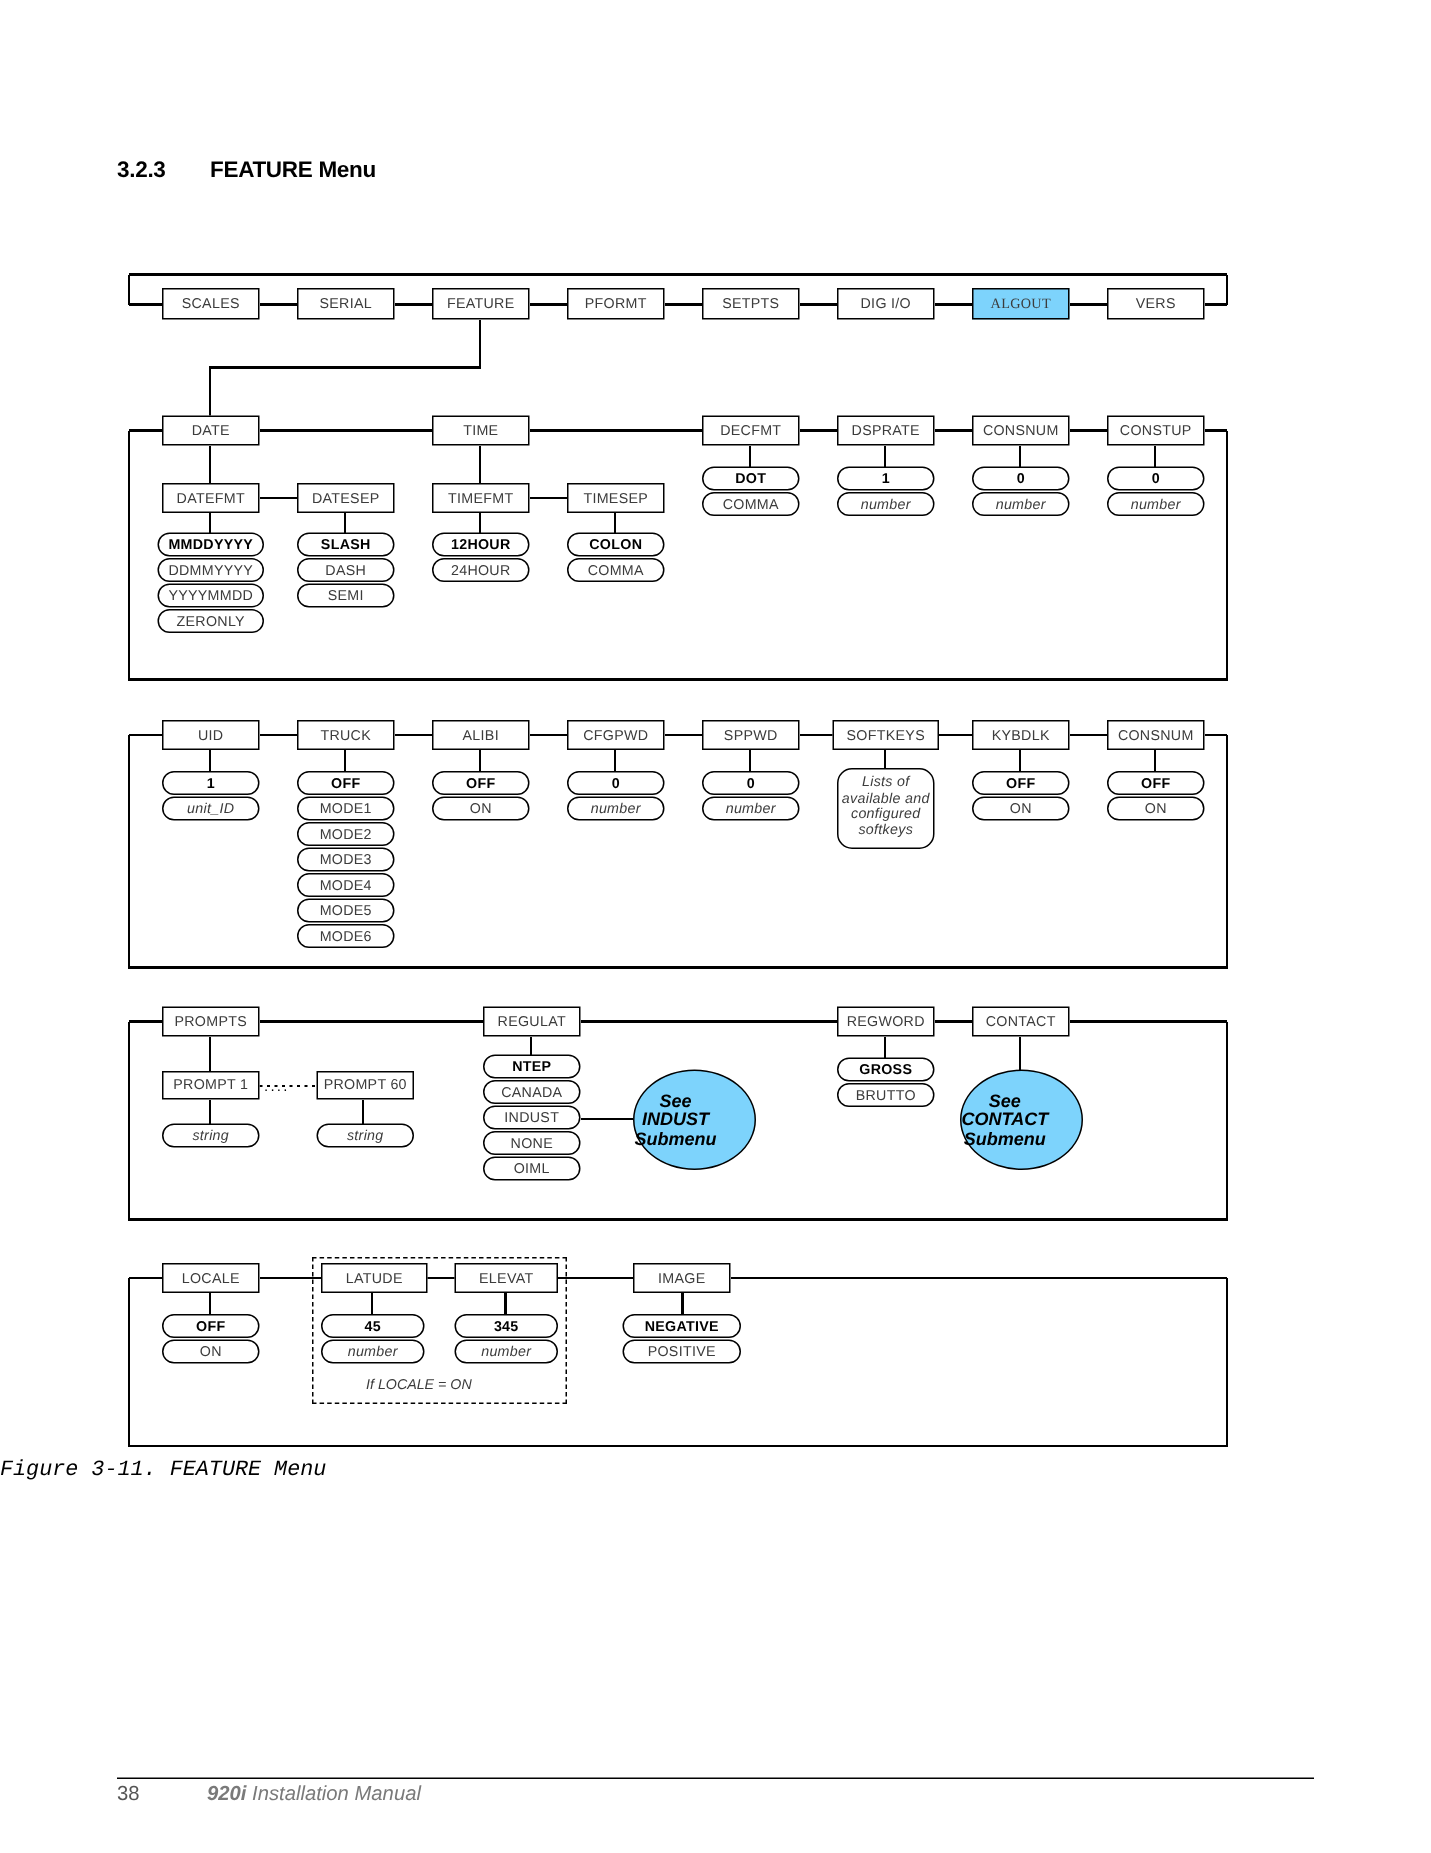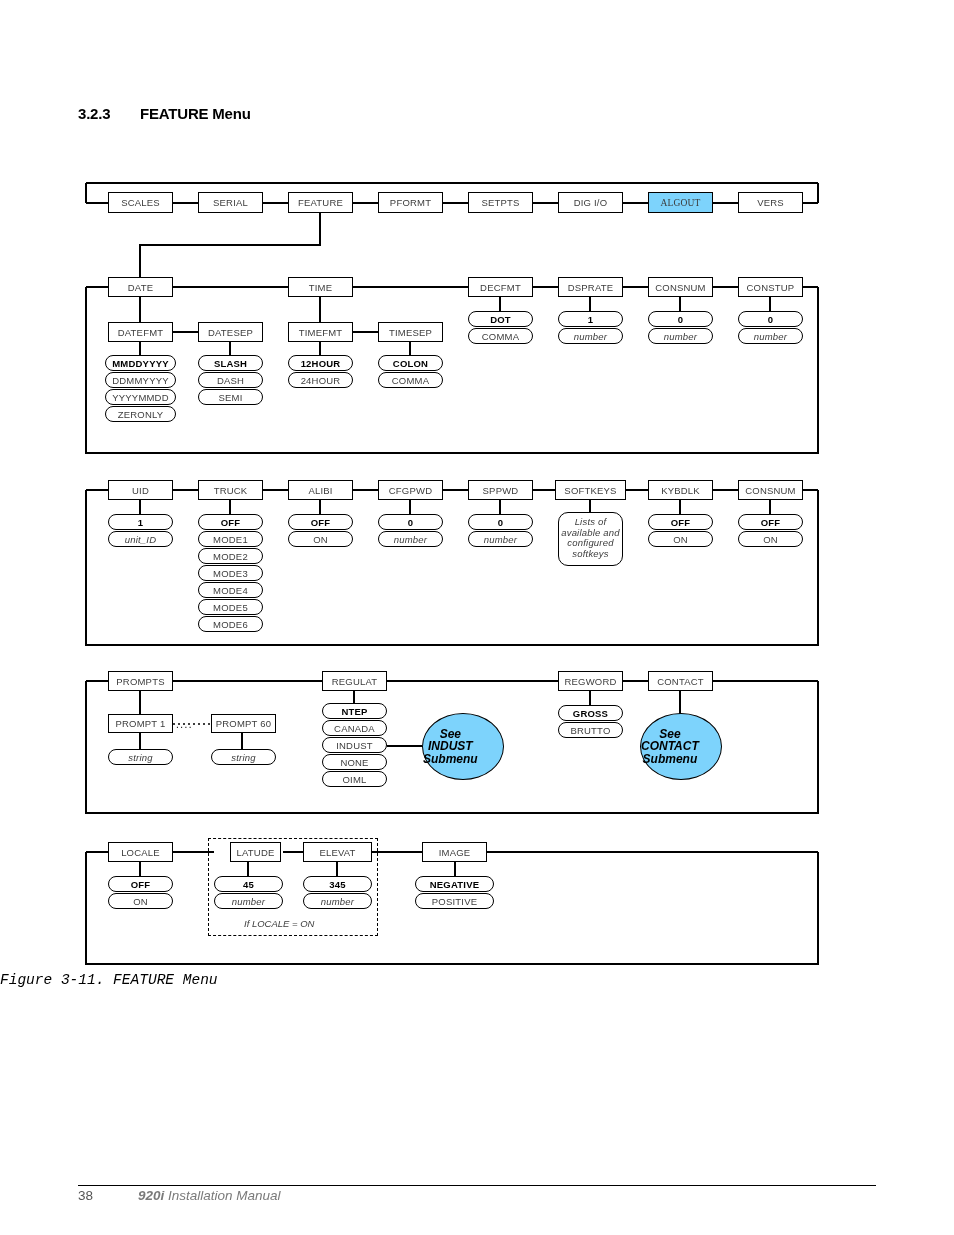--- a/index.html
+++ b/index.html
@@ -335,21 +335,21 @@
     <div>
       <div>See</div>
       <div>CONTACT</div>
       <div>Submenu</div>
     </div>
   </div>
 
   <div class="dashbox" style="left:208px;top:838px;width:170px;height:98px;"></div>
 
   <div class="nodebox" style="left:108px;top:842px;width:65px;height:20px;">LOCALE</div>
-  <div class="nodebox" style="left:230px;top:842px;width:51px;height:20px;">LATUDE</div>
+  <div class="nodebox" style="left:214px;top:842px;width:71px;height:20px;">LATUDE</div>
   <div class="nodebox" style="left:303px;top:842px;width:69px;height:20px;">ELEVAT</div>
   <div class="nodebox" style="left:422px;top:842px;width:65px;height:20px;">IMAGE</div>
 
   <div class="pill bold" style="left:108px;top:876px;width:65px;height:16px;">OFF</div>
   <div class="pill" style="left:108px;top:893px;width:65px;height:16px;">ON</div>
 
   <div class="pill bold" style="left:214px;top:876px;width:69px;height:16px;">45</div>
   <div class="pill ital" style="left:214px;top:893px;width:69px;height:16px;">number</div>
 
   <div class="pill bold" style="left:303px;top:876px;width:69px;height:16px;">345</div>

